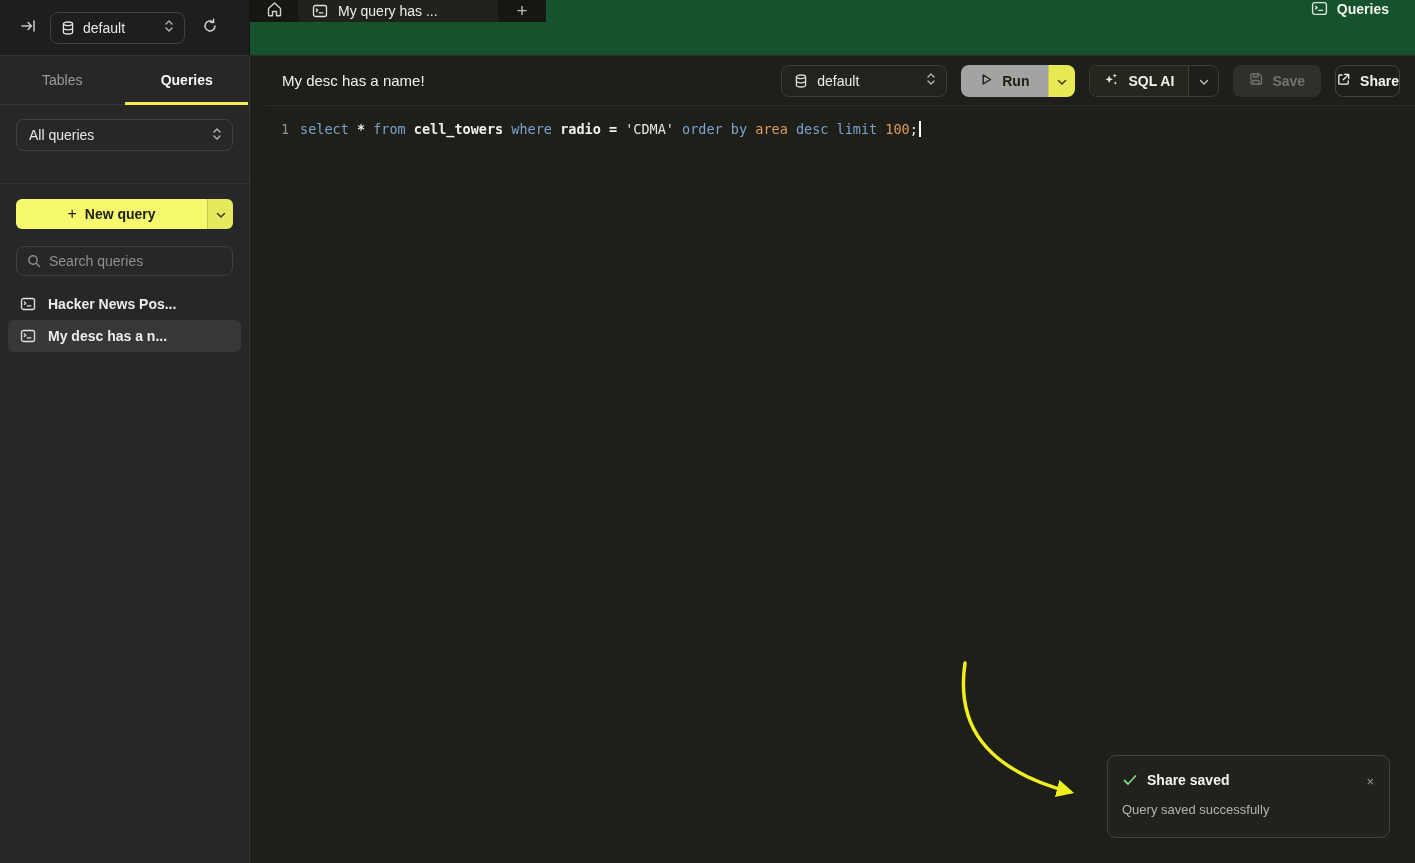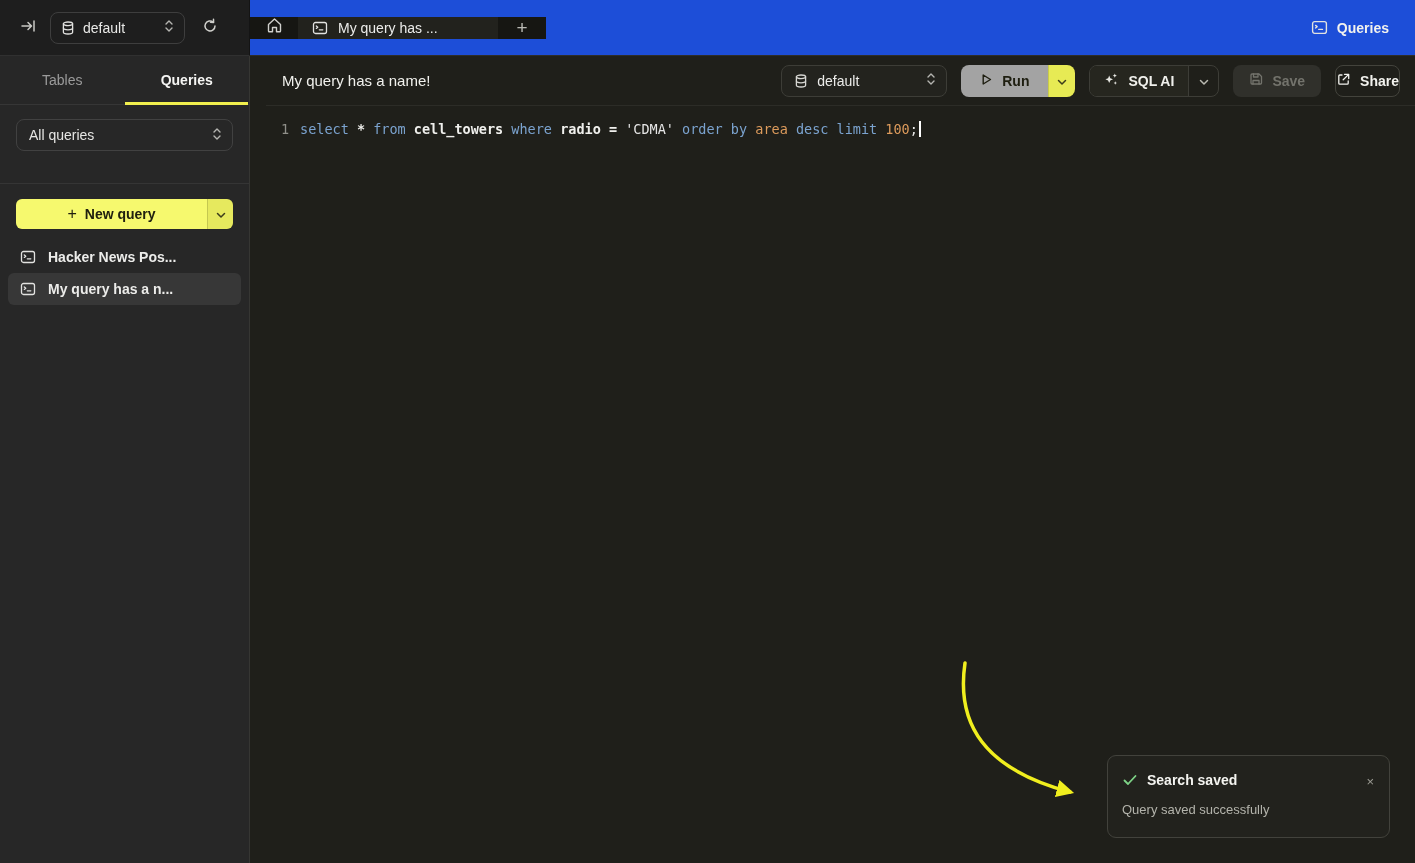--- a/index.html
+++ b/index.html
@@ -12,22 +12,22 @@
                  border-bottom:1px solid #303030; border-right:1px solid #141414;
                  display:flex; align-items:center; padding:0 0 0 16px; }
   .collapse-btn { width:24px; height:24px; display:flex; align-items:center; justify-content:center;
                   color:#c9c9c5; cursor:pointer; margin-right:10px; }
   .db-select { height:32px; width:135px; border:1px solid #3e3e3e; border-radius:8px;
                display:flex; align-items:center; padding:0 10px; gap:8px; color:#e9e9e7;
                font-size:14px; cursor:pointer; background:transparent; }
   .db-select .grow { flex:1; }
   .refresh-btn { width:26px; height:26px; margin-left:12px; display:flex; align-items:center;
                  justify-content:center; color:#cfcfcb; cursor:pointer; }
-  .topbar-right { flex:1; background:#1d4ed8; border-bottom:1px solid #2d2d29;
-                  display:flex; align-items:center; }
+  .topbar-right { flex:1; background:#14532d; border-bottom:1px solid #2d2d29;
+                  display:flex; align-items:flex-start; }
   .tabstrip { display:flex; align-items:stretch; background:#161612; }
   .home-tab { width:48px; display:flex; align-items:center; justify-content:center;
               color:#d0d0cc; cursor:pointer; }
   .query-tab { width:200px; background:#22221d; display:flex; align-items:center;
                padding:0 14px; gap:10px; color:#ececea; font-size:14px; font-weight:500;
                cursor:pointer; }
   .new-tab-btn { width:48px; display:flex; align-items:center; justify-content:center;
                  color:#b9b9b3; font-size:19px; cursor:pointer; }
   .topbar-spacer { flex:1; }
   .nav-queries { display:flex; align-items:center; gap:9px; color:#f2f2ee; font-size:14px;
@@ -233,47 +233,56 @@
         </div>
         <div class="new-query-caret">
           <span>
             <svg width="10" height="7" viewBox="0 0 10 7" fill="none" stroke="currentColor" stroke-width="1.5" stroke-linecap="round" stroke-linejoin="round">
                 <path d="M1.5 1.5 L5 5 L8.5 1.5"></path>
               </svg>
           </span>
         </div>
       </div>
 
+      <div class="search-box">
+        <span class="q-icon">
+          <svg width="14" height="14" viewBox="0 0 14 14" fill="none" stroke="#8e8e8e" stroke-width="1.4" stroke-linecap="round">
+            <circle cx="6" cy="6" r="4.2"></circle>
+              <path d="M9.2 9.2 L12.5 12.5"></path>
+          </svg>
+        </span>
+        <input type="text" placeholder="Search queries" style="">
+      </div>
     </div>
 
     <div class="query-list">
       <div class="query-item">
         <span class="q-icon">
           <svg width="16" height="16" viewBox="0 0 16 16" fill="none" stroke="currentColor" stroke-width="1.3" stroke-linecap="round" stroke-linejoin="round">
             <rect x="1.5" y="2.5" width="13" height="11" rx="2"></rect>
               <path d="M4.3 6 L5.8 7.2 L4.3 8.4 M7.3 9.8 H10.8"></path>
           </svg>
         </span>
         <span>Hacker News Pos...</span>
       </div>
       <div class="query-item selected">
         <span class="q-icon">
           <svg width="16" height="16" viewBox="0 0 16 16" fill="none" stroke="currentColor" stroke-width="1.3" stroke-linecap="round" stroke-linejoin="round">
             <rect x="1.5" y="2.5" width="13" height="11" rx="2"></rect>
               <path d="M4.3 6 L5.8 7.2 L4.3 8.4 M7.3 9.8 H10.8"></path>
           </svg>
         </span>
-        <span>My query has a n...</span>
+        <span>My desc has a n...</span>
       </div>
     </div>
   </div>
 
   <div class="main">
     <div class="main-header">
-      <div class="main-title">My query has a name!</div>
+      <div class="main-title">My desc has a name!</div>
       <div class="main-controls">
 
         <div class="hdr-db-select">
           <span class="q-icon">
             <svg width="14" height="14" viewBox="0 0 14 14" fill="none" stroke="#d8d8d4" stroke-width="1.3" stroke-linecap="round">
               <ellipse cx="7" cy="2.8" rx="4.6" ry="1.8"></ellipse>
               <path d="M2.4 2.8 v8.4 c0 1 2.1 1.8 4.6 1.8 s4.6-.8 4.6-1.8 V2.8"></path>
               <path d="M2.4 7 c0 1 2.1 1.8 4.6 1.8 s4.6-.8 4.6-1.8"></path>
             </svg>
           </span>
@@ -354,21 +363,21 @@
           <span class="cursor"></span>
       </div>
 
       <div class="toast">
         <div class="toast-head">
           <span class="toast-check">
             <svg width="16" height="16" viewBox="0 0 16 16" fill="none" stroke="currentColor" stroke-width="1.8" stroke-linecap="round" stroke-linejoin="round">
               <path d="M2.5 8.5 L6 12 L13.5 4"></path>
             </svg>
           </span>
-          <span class="toast-title">Search saved</span>
+          <span class="toast-title">Share saved</span>
         </div>
         <div class="toast-close">×</div>
         <div class="toast-msg">Query saved successfully</div>
       </div>
     </div>
   </div>
 </div>
 
 <svg class="arrow-overlay" viewBox="0 0 1415 863">
   <defs>

